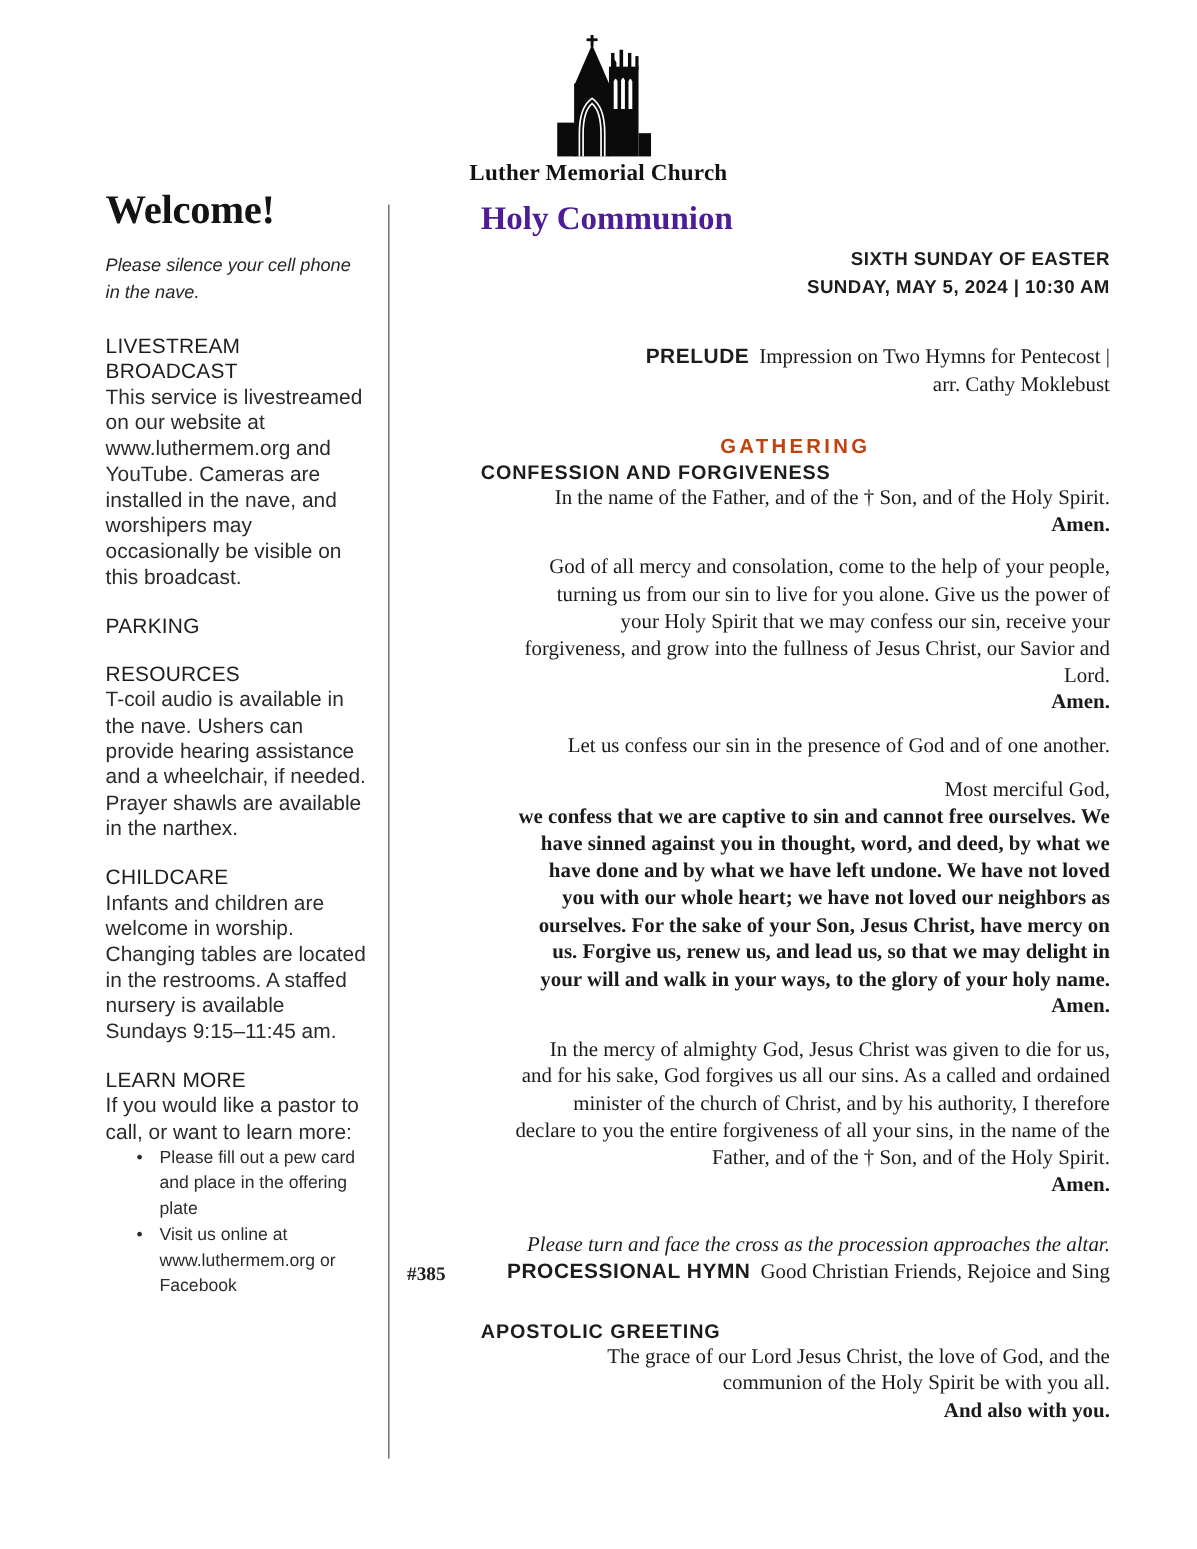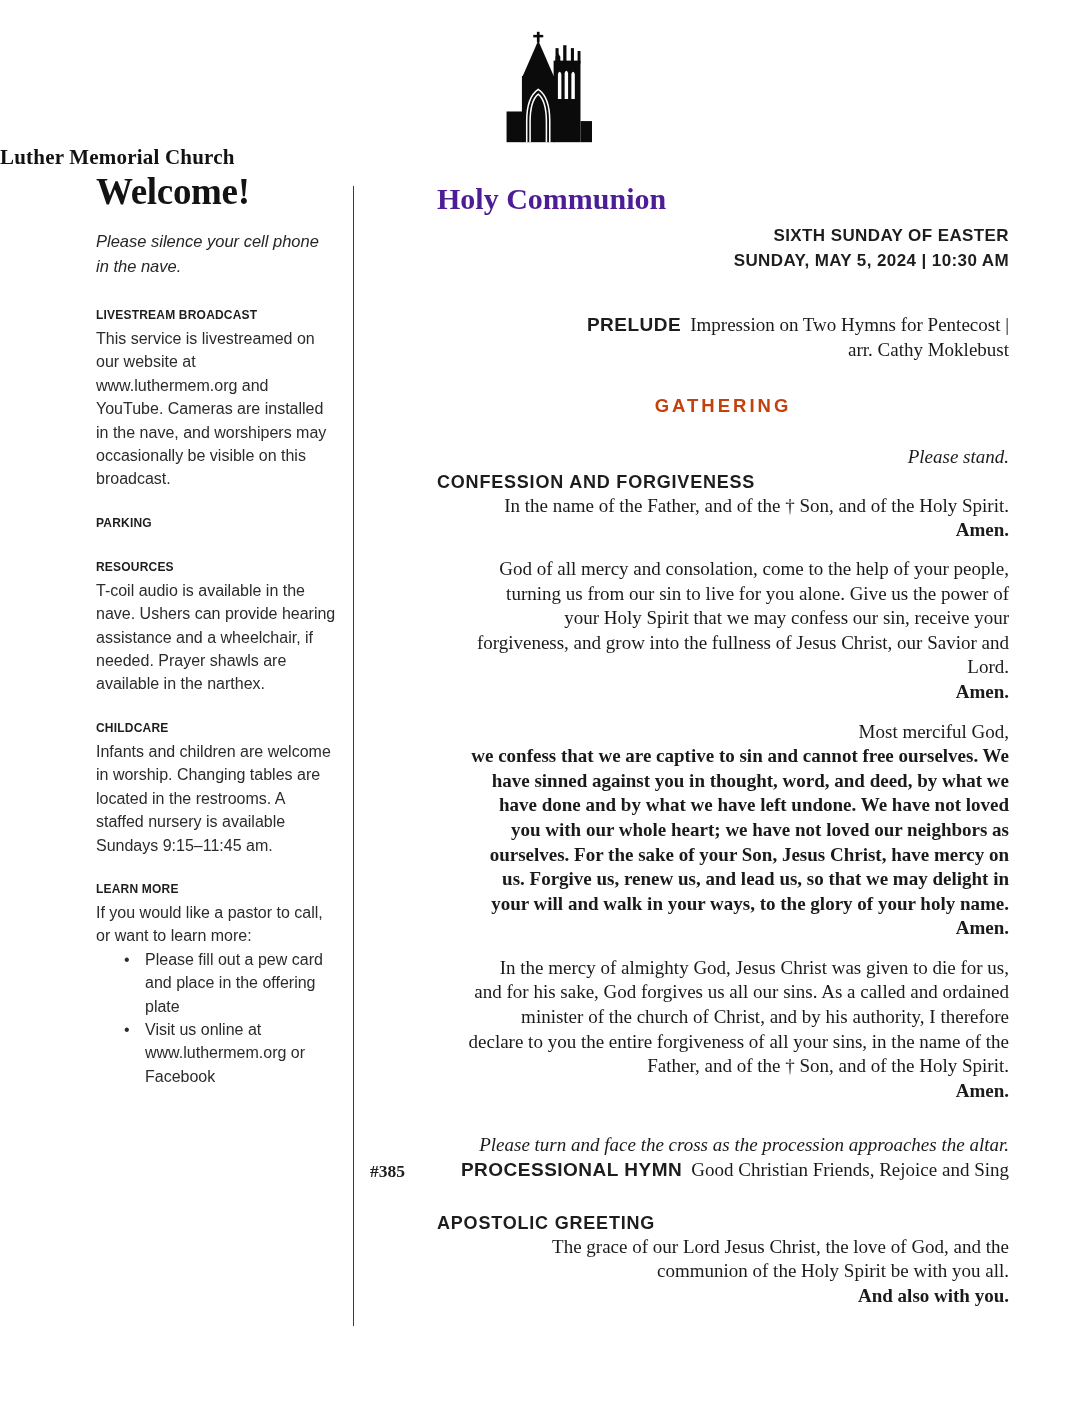--- a/index.html
+++ b/index.html
@@ -5,41 +5,41 @@
   html,body{margin:0;padding:0;background:#ffffff;}
   .page{
     position:relative;
     width:1088px;height:1408px;
     background:#ffffff;
     font-family:"Liberation Sans",sans-serif;
     color:#262626;
     overflow:hidden;
   }
   
-  .masthead{position:absolute;top:30px;left:0;width:100%;text-align:left;}
+  .masthead{position:absolute;top:30px;left:0;width:100%;text-align:center;}
   .logo{display:block;margin:0 auto;}
   .church-name{
     font-family:"Liberation Serif",serif;font-weight:700;
     font-size:21px;color:#121212;margin-top:1px;letter-spacing:0.2px;
   }
   
   .left-col{position:absolute;left:96px;top:172px;width:240px;}
   .welcome{
     font-family:"Liberation Serif",serif;font-weight:700;
     font-size:37px;line-height:40px;color:#131313;margin:0 0 17px 0;letter-spacing:-0.3px;
   }
   .silence{
     font-style:italic;font-size:16.5px;line-height:25px;color:#262626;margin:0 0 25px 0;
   }
   .info-section{margin:0 0 21px 0;}
   .info-head{
-    font-size:12px;font-weight:700;line-height:23px;color:#1d1d1d;
+    font-size:19px;font-weight:400;line-height:23px;color:#1d1d1d;
     margin:0;letter-spacing:0.2px;
   }
-  .info-body{font-size:16px;line-height:23.4px;color:#2b2b2b;margin:0;}
+  .info-body{font-size:19px;line-height:23.4px;color:#2b2b2b;margin:0;}
   .info-list{margin:0;padding:0 0 0 26px;list-style:none;}
   .info-list li{
     position:relative;padding-left:23px;font-size:16px;line-height:23.4px;color:#2b2b2b;
   }
   .info-list li::before{content:"\2022";position:absolute;left:2px;top:0;color:#2b2b2b;}
   
   .divider{position:absolute;left:353px;top:186px;width:1px;height:1140px;background:#3c3c3c;}
   
   .right-col{position:absolute;left:437px;top:181px;width:572px;}
   .svc-title{
@@ -162,29 +162,29 @@
     <p class="svc-sub">SIXTH SUNDAY OF EASTER</p>
     <p class="svc-sub">SUNDAY, MAY 5, 2024 | 10:30 AM</p>
 
     <p class="liturgy mt40">
       <span class="label">PRELUDE</span><span>Impression on Two Hymns for Pentecost |</span>
     </p>
     <p class="liturgy arr-indent">arr. Cathy Moklebust</p>
 
     <h2 class="center-head mt33">GATHERING</h2>
 
-    <p class="liturgy ital mt28">Please stand.</p>
     <h2 class="section-head">CONFESSION AND FORGIVENESS</h2>
 
     <p class="liturgy ind">In the name of the Father, and of the † Son, and of the Holy Spirit.</p>
     <p class="liturgy ind b">Amen.</p>
 
     <p class="liturgy ind mt14">God of all mercy and consolation, come to the help of your people, turning us from our sin to live for you alone. Give us the power of your Holy Spirit that we may confess our sin, receive your forgiveness, and grow into the fullness of Jesus Christ, our Savior and Lord.</p>
     <p class="liturgy ind b">Amen.</p>
 
+    <p class="liturgy ind mt15">Let us confess our sin in the presence of God and of one another.</p>
 
     <p class="liturgy ind mt15">Most merciful God,</p>
     <p class="liturgy ind b">we confess that we are captive to sin and cannot free ourselves. We have sinned against you in thought, word, and deed, by what we have done and by what we have left undone. We have not loved you with our whole heart; we have not loved our neighbors as ourselves. For the sake of your Son, Jesus Christ, have mercy on us. Forgive us, renew us, and lead us, so that we may delight in your will and walk in your ways, to the glory of your holy name.</p>
     <p class="liturgy ind b">Amen.</p>
 
     <p class="liturgy ind mt15">In the mercy of almighty God, Jesus Christ was given to die for us, and for his sake, God forgives us all our sins. As a called and ordained minister of the church of Christ, and by his authority, I therefore declare to you the entire forgiveness of all your sins, in the name of the Father, and of the † Son, and of the Holy Spirit.</p>
     <p class="liturgy ind b">Amen.</p>
 
     <p class="liturgy ital ind mt30">Please turn and face the cross as the procession approaches the altar.</p>
     <p class="liturgy hymn-row">

